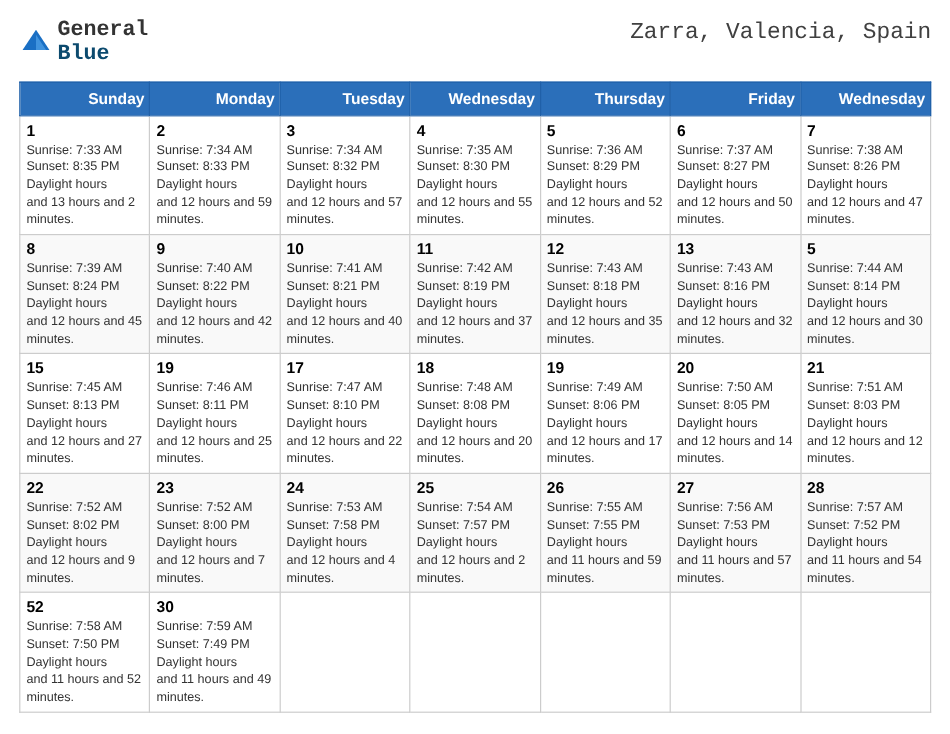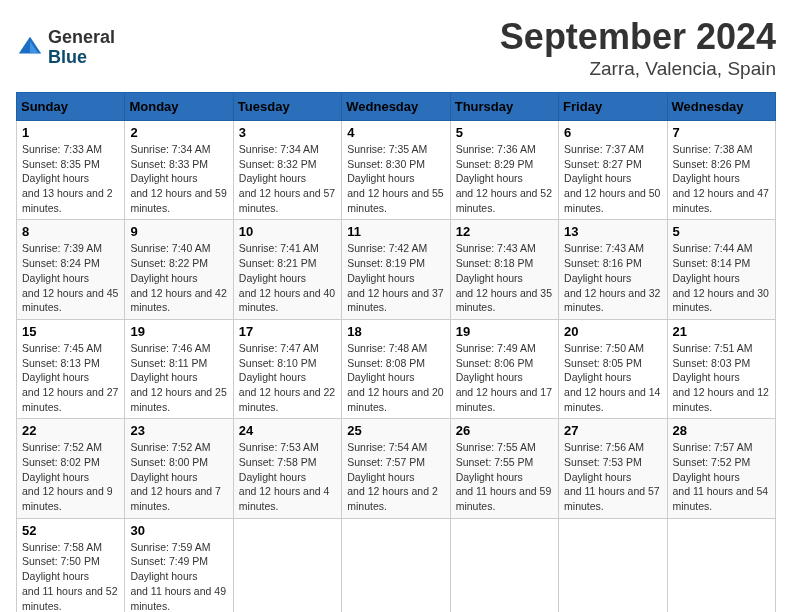--- a/index.html
+++ b/index.html
@@ -6,22 +6,23 @@
     body {
       font-family: Arial, sans-serif;
       background: #fff;
       width: 792px;
       min-height: 612px;
       padding: 16px;
     }
     .header {
       display: flex;
       justify-content: space-between;
-      align-items: center;
+      align-items: flex-start;
       margin-bottom: 12px;
+      font-family: Liberation Mono, monospace;
     }
     .logo {
       display: flex;
       align-items: center;
       gap: 4px;
     }
     .logo-text {
       display: flex;
       flex-direction: column;
       line-height: 1.1;
@@ -52,23 +53,23 @@
       font-size: 19px;
       color: #404040;
     }
     .calendar {
       width: 100%;
       border-collapse: collapse;
       font-size: 11px;
     }
     .calendar th {
       background-color: #2b6fba;
-      color: #000000;
+      color: #ffffff;
       padding: 6px 4px;
-      text-align: left;
+      text-align: right;
       font-size: 13px;
       font-weight: bold;
       border: 1px solid #2060a8;
     }
     .calendar td {
       border: 1px solid #ccc;
       padding: 4px 5px;
       vertical-align: top;
       min-height: 70px;
       width: calc(100% / 7);
@@ -105,21 +106,20 @@
     <svg class="logo-icon" viewBox="0 0 40 40">
       <polygon points="20,4 36,28 4,28" fill="#1a6fc4"></polygon>
       <polygon points="20,10 32,28 20,28" fill="#5aabf0" opacity="0.6"></polygon>
     </svg>
     <div class="logo-text">
       <span class="logo-general">General</span>
       <span class="logo-blue">Blue</span>
     </div>
   </div>
   <div class="title-section">
-    <div class="month-title">September 2024</div>
     <div class="location">Zarra, Valencia, Spain</div>
   </div>
 </div>
 
 <table class="calendar">
   <thead>
     <tr>
       <th>Sunday</th>
       <th>Monday</th>
       <th>Tuesday</th>

